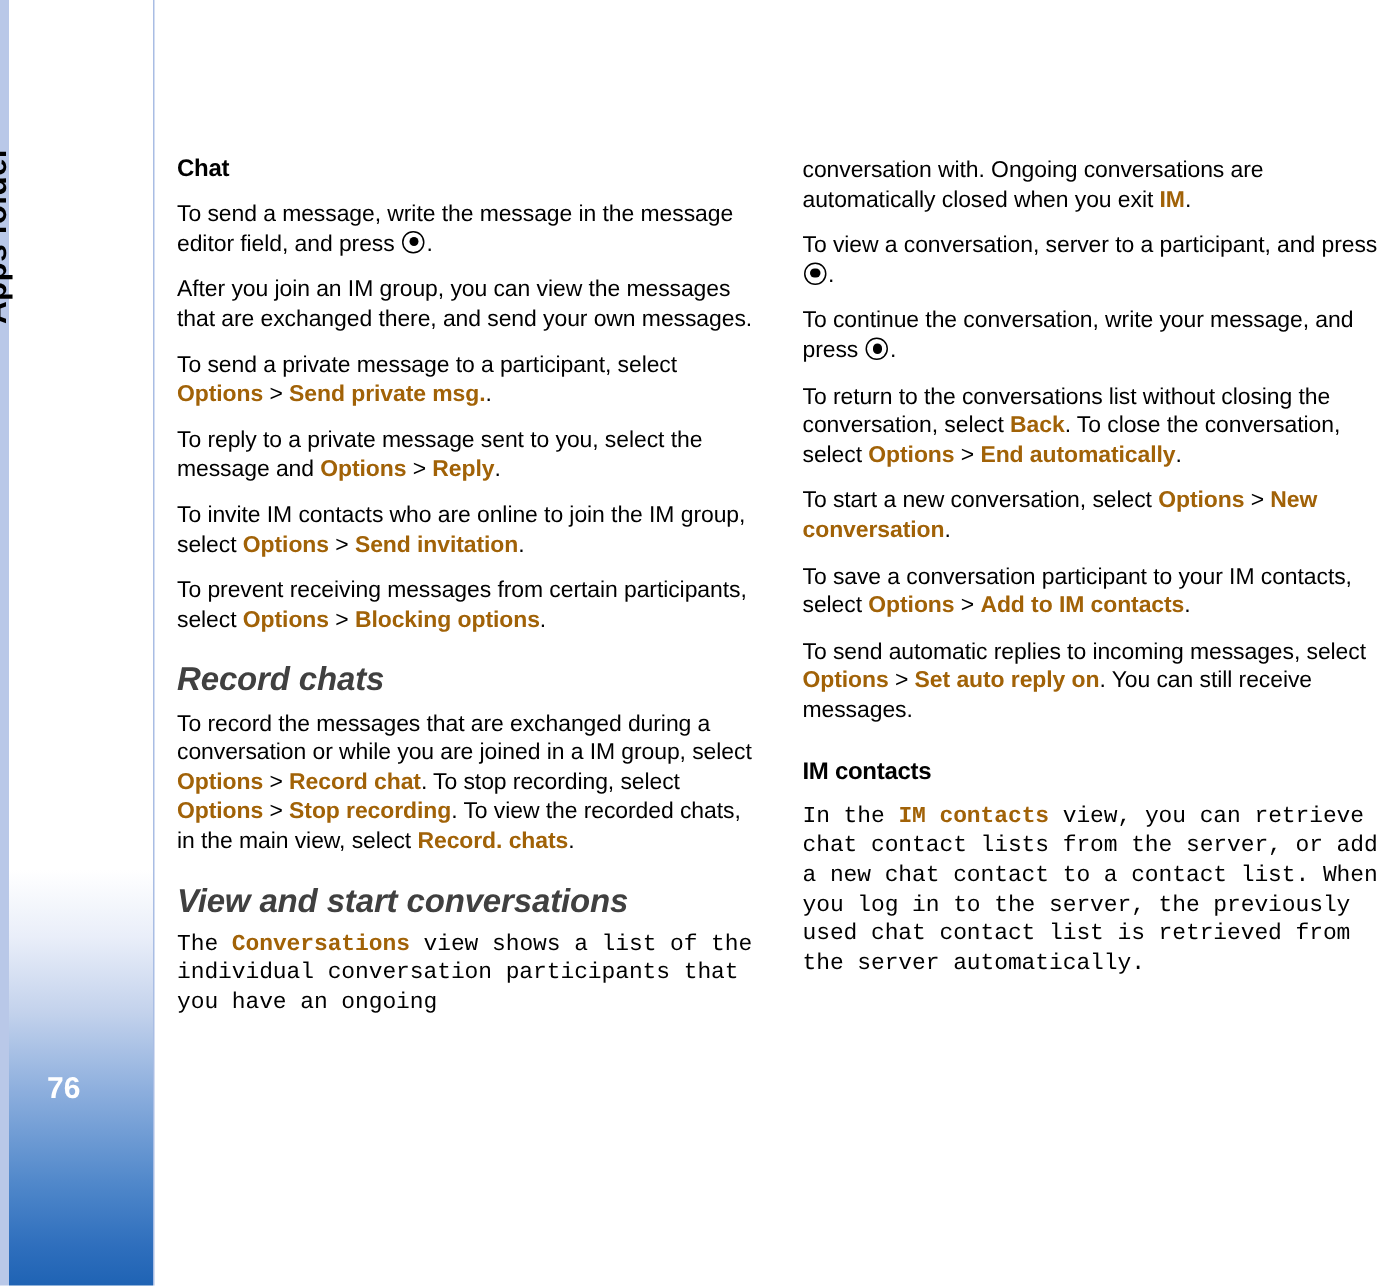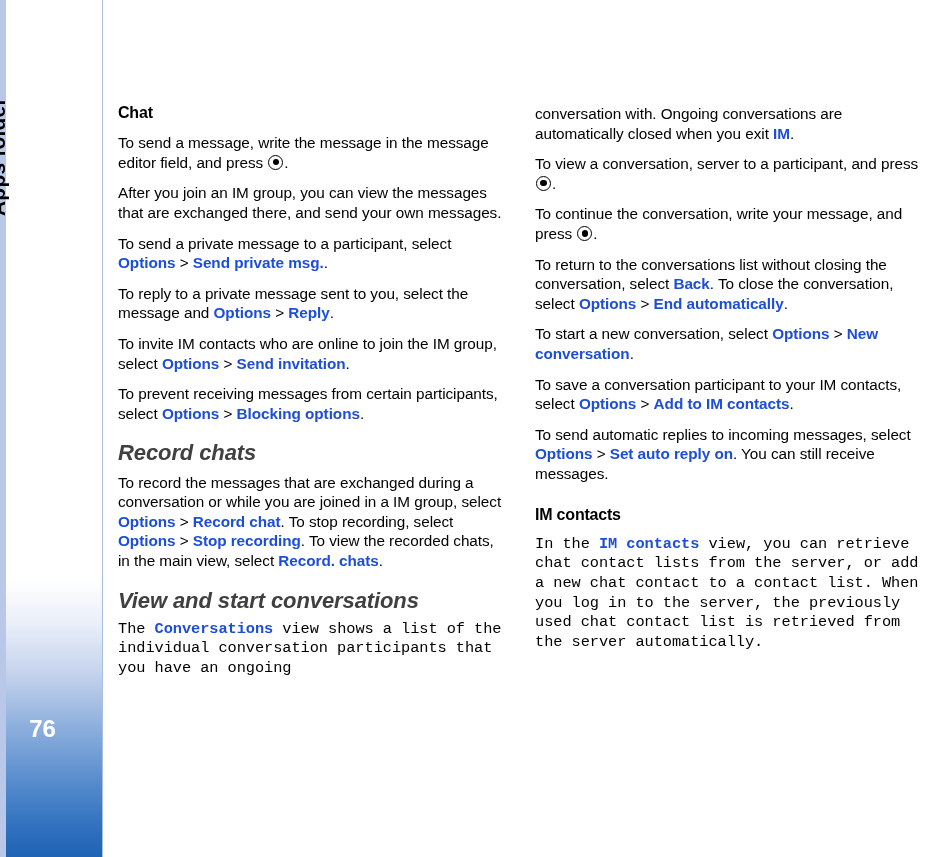--- a/index.html
+++ b/index.html
@@ -48,21 +48,21 @@
     white-space: nowrap;
     transform: rotate(-90deg);
     transform-origin: 48px 68px;
   }
   #page-number {
     position: absolute;
     left: 0;
     top: 715px;
     width: 73px;
     text-align: center;
-    font-size: 24px;
+    font-size: 20px;
     font-weight: bold;
     color: #ffffff;
   }
 
   
   #content {
     position: absolute;
     left: 118px;
     top: 0;
     width: 815px;
@@ -96,21 +96,21 @@
   p.para {
     font-size: 15.3px;
     line-height: 19.6px;
     color: #000000;
     margin: 0 0 11px 0;
     letter-spacing: -0.05px;
   }
   p.para:last-child { margin-bottom: 0; font-family: Liberation Mono, monospace; }
 
   .ui {           
-    color: #1d4ed8;
+    color: #a16207;
     font-weight: bold;
   }
   .gt {           
     color: #000000;
     font-weight: normal;
   }
 
   
   .scrollkey {
     display: inline-block;

